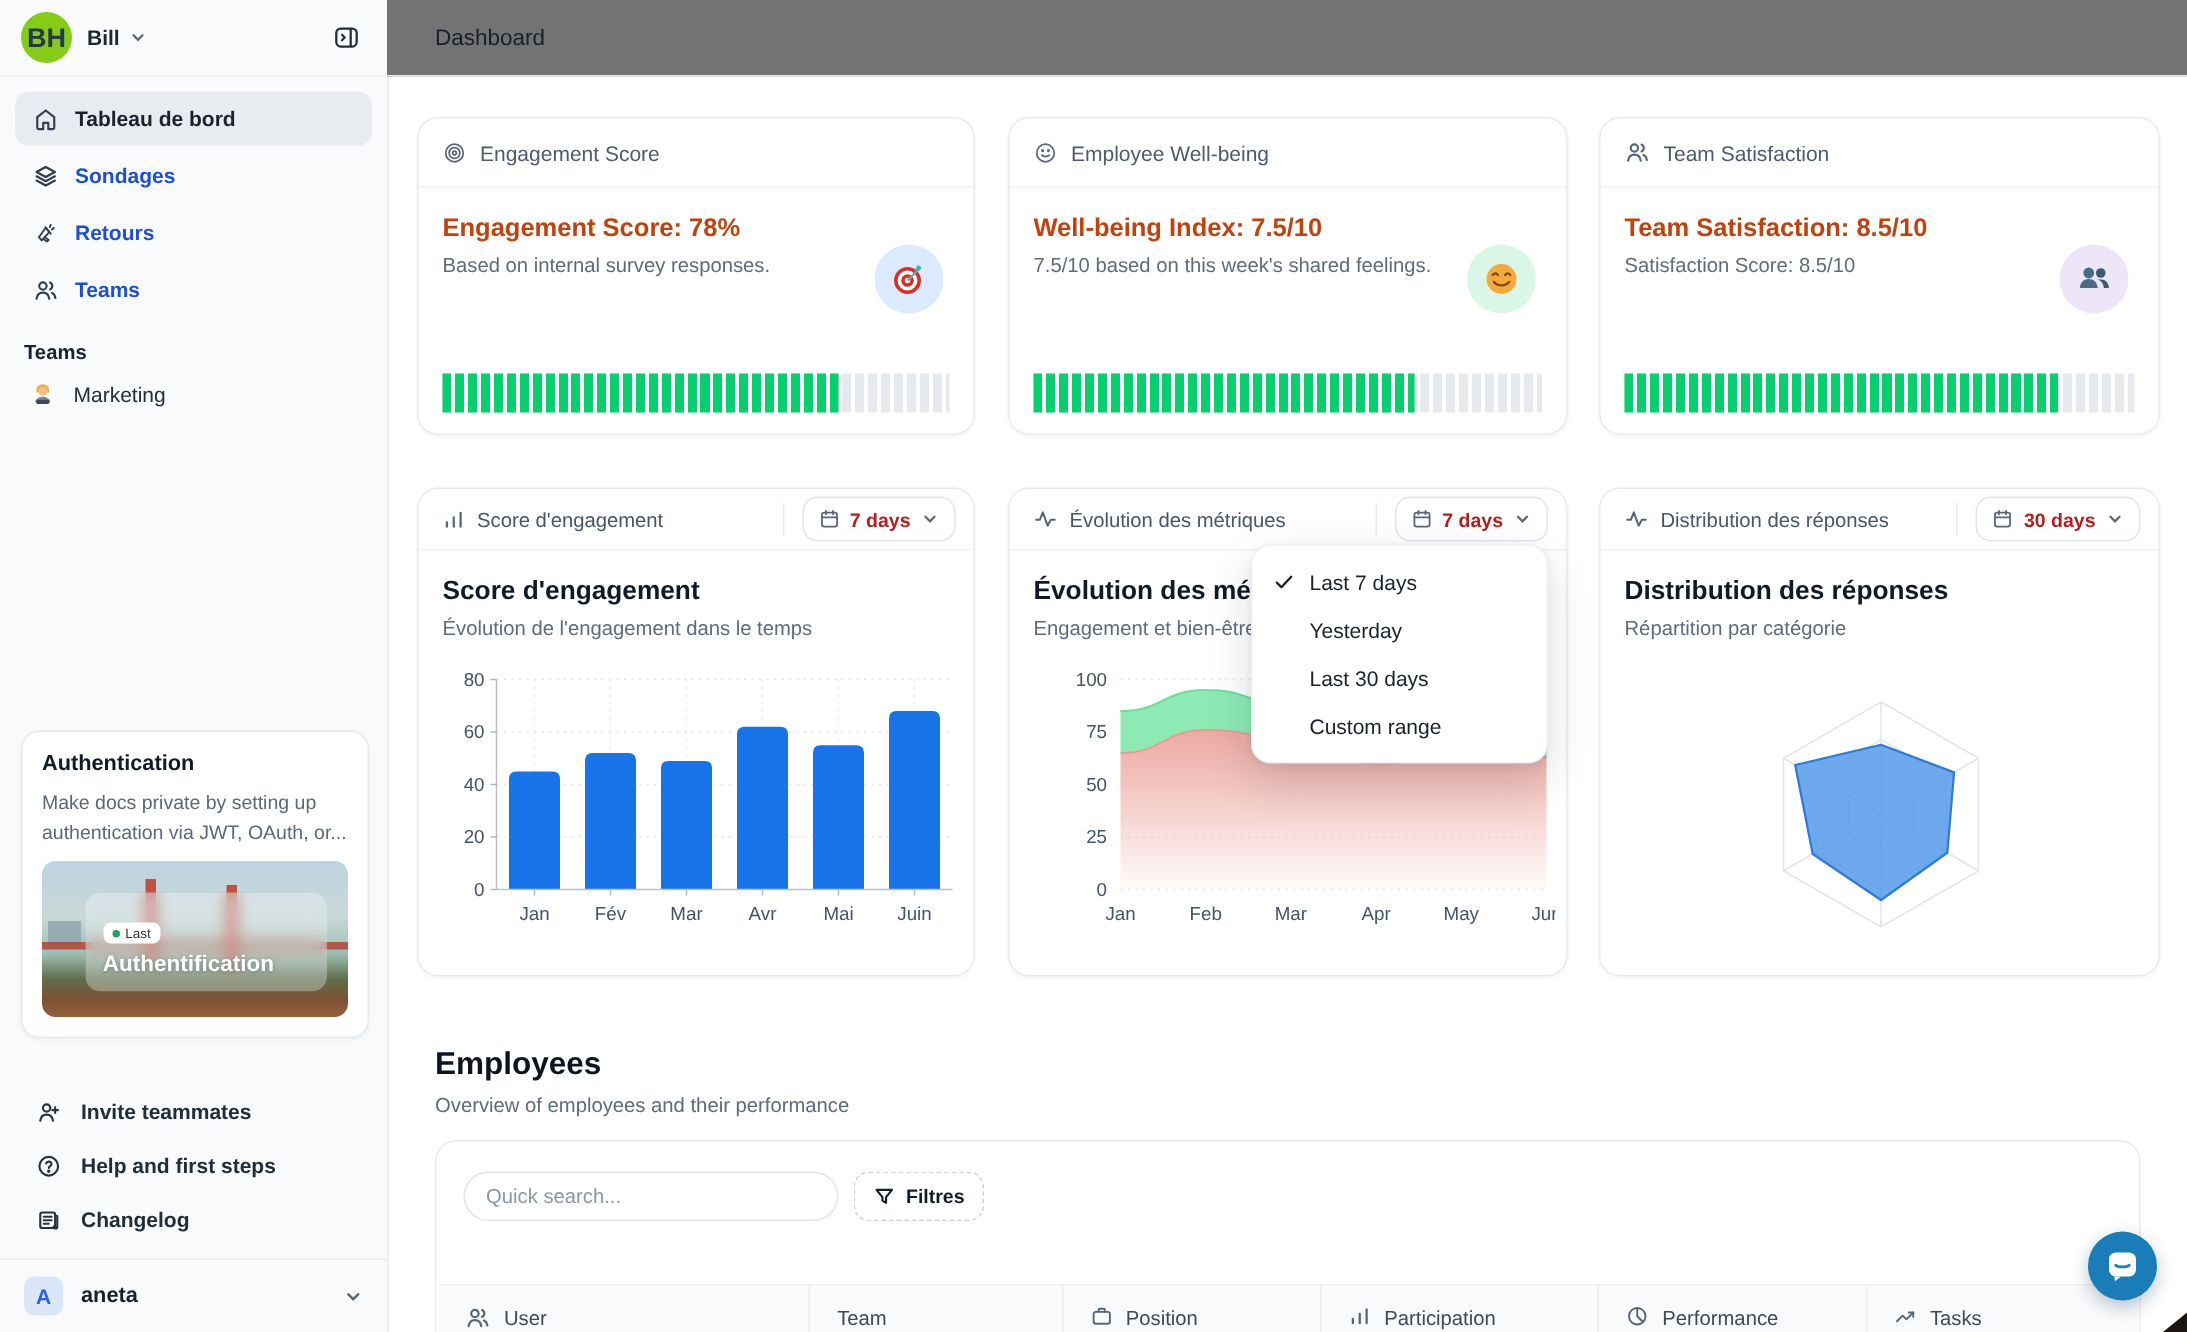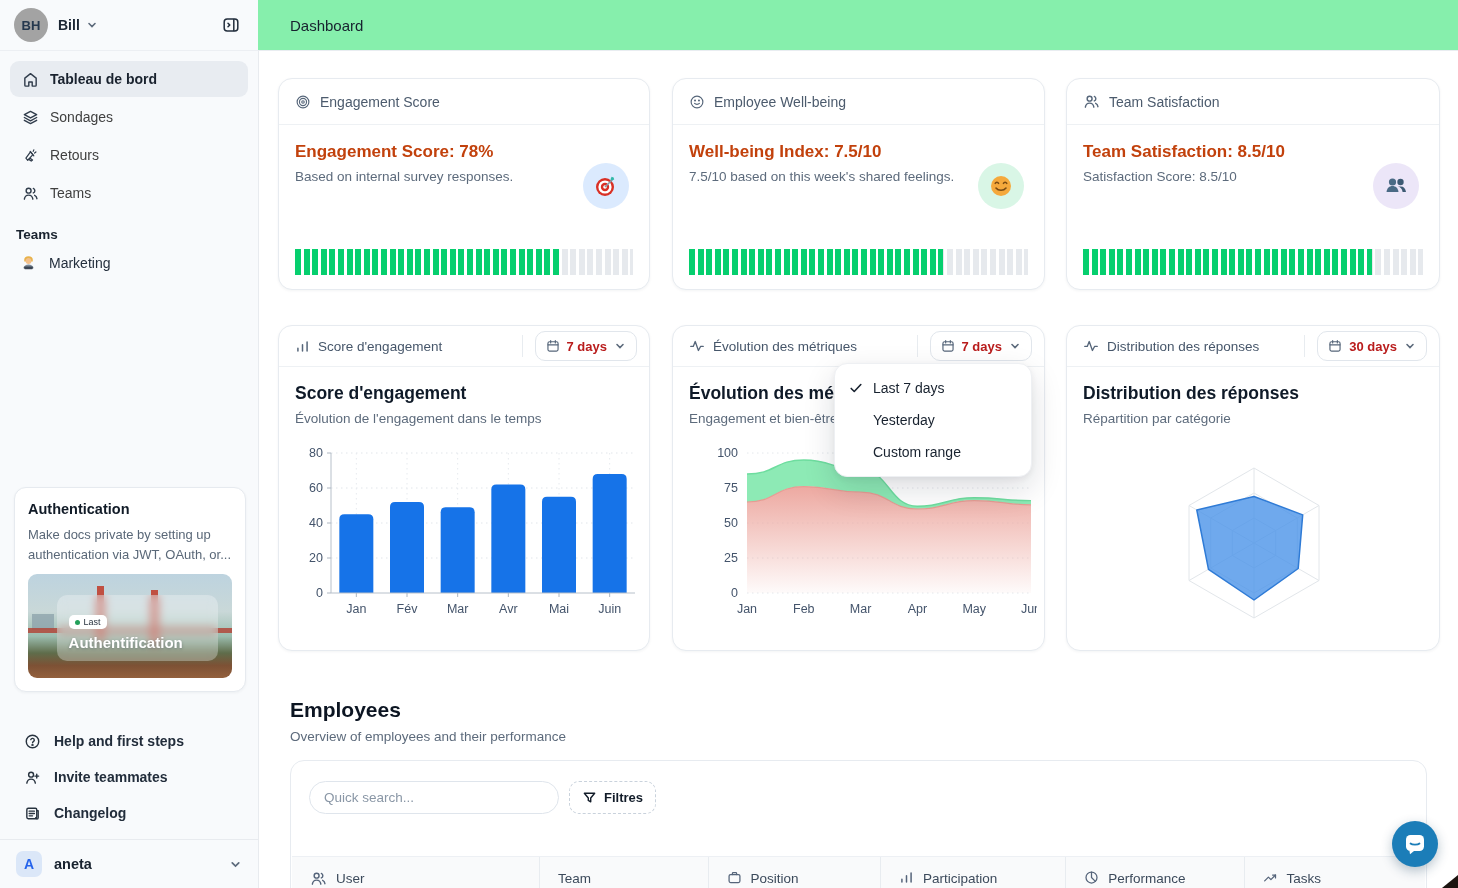--- a/index.html
+++ b/index.html
@@ -3,29 +3,29 @@
 <meta charset="utf-8">
 <style>
   html,body{margin:0;padding:0;background:#fff;}
   .app{position:relative;width:1458px;height:888px;overflow:hidden;background:#fff;
        font-family:"Liberation Sans","DejaVu Sans",sans-serif;color:#17212e;}
   svg{display:block}
 
   
   .sidebar{position:absolute;left:0;top:0;width:258px;height:888px;background:#f8fafc;border-right:1px solid #e8ebef;}
   .sb-header{height:50px;display:flex;align-items:center;padding:0 12px 0 14px;border-bottom:1px solid #eceff3;}
-  .avatar-bh{width:34px;height:34px;border-radius:50%;background:#a3a3a3;color:#25384e;font-size:13px;font-weight:bold;
+  .avatar-bh{width:34px;height:34px;border-radius:50%;background:#84cc16;color:#25384e;font-size:18px;font-weight:bold;
              display:flex;align-items:center;justify-content:center;}
   .sb-user{margin-left:10px;font-size:14px;font-weight:bold;color:#1b2633;}
   .sb-chev{margin-left:6px;color:#5d6b7c;}
   .collapse-btn{margin-left:auto;width:30px;height:30px;border:none;background:transparent;border-radius:8px;
                 display:flex;align-items:center;justify-content:center;color:#222e3c;cursor:pointer;}
   .nav{padding:10px 10px 0 10px;}
   .nav-item{height:36px;display:flex;align-items:center;gap:11px;padding:0 12px;border-radius:9px;
-            font-size:14px;color:#404040;font-weight:normal;cursor:pointer;margin-bottom:2px;}
+            font-size:14px;color:#1d4ed8;font-weight:bold;cursor:pointer;margin-bottom:2px;}
   .nav-item.active{background:#e8ecf1;font-weight:bold;color:#19222e;}
   .nav-item .ic{color:#313d4c;display:flex;}
   .sb-section{padding:14px 16px 4px 16px;font-size:13.5px;font-weight:bold;color:#19222e;}
   .team-item{height:34px;display:flex;align-items:center;gap:12px;padding:0 12px 0 20px;font-size:14px;color:#242f3d;cursor:pointer;}
 
   .news-card{position:absolute;left:14px;top:487px;width:232px;background:#fff;border:1px solid #e6eaef;border-radius:12px;
              box-shadow:0 1px 3px rgba(20,30,50,.05);padding:13px;box-sizing:border-box;}
   .news-title{font-size:14.5px;font-weight:bold;color:#111b27;}
   .news-body{margin-top:8px;font-size:13px;line-height:1.5;color:#5a6878;}
   .news-img{margin-top:10px;height:104px;border-radius:9px;position:relative;overflow:hidden;
@@ -43,21 +43,21 @@
   .sb-footer{position:absolute;left:0;bottom:0;width:258px;}
   .foot-link{height:36px;display:flex;align-items:center;gap:13px;padding:0 12px 0 24px;font-size:14px;font-weight:bold;color:#222d3b;cursor:pointer;}
   .foot-link .ic{color:#28333f;display:flex;}
   .ws-row{border-top:1px solid #e8ebef;margin-top:8px;height:48px;display:flex;align-items:center;padding:0 16px;gap:12px;cursor:pointer;}
   .ws-avatar{width:26px;height:26px;border-radius:7px;background:#dbe7f8;color:#2563eb;font-weight:bold;font-size:14px;
              display:flex;align-items:center;justify-content:center;}
   .ws-name{font-size:14.5px;font-weight:bold;color:#17212e;}
   .ws-chev{margin-left:auto;color:#5d6b7c;}
 
   
-  .topbar{position:absolute;left:258px;top:0;right:0;height:50px;border-bottom:1px solid #e9edf1;background:#86efac;
+  .topbar{position:absolute;left:258px;top:0;right:0;height:50px;border-bottom:1px solid #e9edf1;background:#737373;
           display:flex;align-items:center;padding-left:32px;font-size:15px;color:#17212e;}
 
   
   .card{position:absolute;background:#fff;border:1px solid #e7ebf0;border-radius:14px;box-shadow:0 1px 3px rgba(22,34,52,.05);box-sizing:border-box;}
   .stat-card{top:78px;height:212px;}
   .chart-card{top:325px;height:326px;}
   .c1{left:278px;width:372px;} .c2{left:672px;width:373px;} .c3{left:1066px;width:374px;}
 
   .card-head{height:45px;display:flex;align-items:center;gap:9px;padding:0 16px;border-bottom:1px solid #eef1f4;color:#4c5b6d;font-size:14px;}
   .card-head .ic{display:flex;color:#56667a;}
@@ -208,36 +208,36 @@
           <div class="news-glass-title">Authentification</div>
         </div>
       </div>
     </div>
 
     <div class="sb-footer">
       <div id="footer-links">
           <div class="foot-link">
             <span class="ic">
               <svg width="17" height="17" viewBox="0 0 18 18" fill="none" stroke="currentColor" stroke-width="1.5" stroke-linecap="round" stroke-linejoin="round">
+                <circle cx="7.5" cy="6" r="2.6"></circle>
+                <path d="M3 15c.4-2.8 2.2-4.3 4.5-4.3s4.1 1.5 4.5 4.3"></path>
+                <path d="M13.5 5.5v4M11.5 7.5h4"></path>
+              </svg>
+            </span>
+            <span>Invite teammates</span>
+          </div>
+          <div class="foot-link">
+            <span class="ic">
+              <svg width="17" height="17" viewBox="0 0 18 18" fill="none" stroke="currentColor" stroke-width="1.5" stroke-linecap="round" stroke-linejoin="round">
                 <circle cx="9" cy="9" r="6.6"></circle>
                 <path d="M7.2 7a1.9 1.9 0 0 1 3.7.6c0 1.2-1.8 1.5-1.8 2.6"></path>
                 <circle cx="9" cy="12.6" r="0.5" fill="currentColor"></circle>
               </svg>
             </span>
             <span>Help and first steps</span>
-          </div>
-          <div class="foot-link">
-            <span class="ic">
-              <svg width="17" height="17" viewBox="0 0 18 18" fill="none" stroke="currentColor" stroke-width="1.5" stroke-linecap="round" stroke-linejoin="round">
-                <circle cx="7.5" cy="6" r="2.6"></circle>
-                <path d="M3 15c.4-2.8 2.2-4.3 4.5-4.3s4.1 1.5 4.5 4.3"></path>
-                <path d="M13.5 5.5v4M11.5 7.5h4"></path>
-              </svg>
-            </span>
-            <span>Invite teammates</span>
           </div>
           <div class="foot-link">
             <span class="ic">
               <svg width="17" height="17" viewBox="0 0 18 18" fill="none" stroke="currentColor" stroke-width="1.5" stroke-linecap="round" stroke-linejoin="round">
                 <rect x="3" y="3.5" width="10.5" height="11" rx="1.5"></rect>
                 <path d="M13.5 6H15v7.5a1.3 1.3 0 0 1-2.6 0"></path>
                 <path d="M5.5 6.5h5.5M5.5 9h5.5M5.5 11.5h3.5"></path>
               </svg>
             </span>
             <span>Changelog</span>
@@ -528,20 +528,23 @@
           <svg width="14" height="14" viewBox="0 0 16 16" fill="none" stroke="currentColor" stroke-width="1.8" stroke-linecap="round" stroke-linejoin="round">
             <path d="M2.5 8.5l3.5 3.5L13.5 4"></path>
           </svg>
         </span>
         <span>Last 7 days</span>
       </div>
       <div class="menu-item unchecked">
         <span>Yesterday</span>
       </div>
       <div class="menu-item unchecked">
+        <span>Last 30 days</span>
+      </div>
+      <div class="menu-item unchecked">
         <span>Custom range</span>
       </div>
     </div>
 
   <div class="emp-title">Employees</div>
   <div class="emp-sub">Overview of employees and their performance</div>
   <div class="panel">
     <input class="search" type="text" placeholder="Quick search..." style="">
     <button class="filters-btn">
       <span class="ic">

